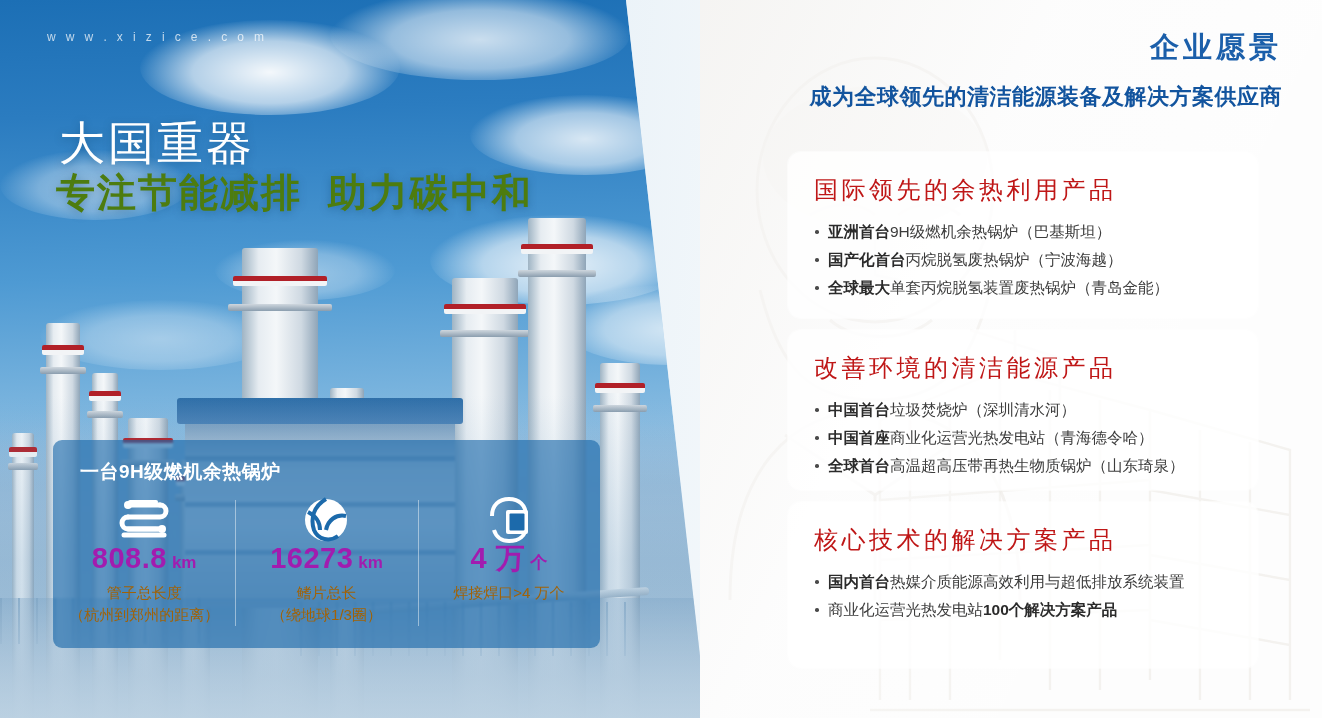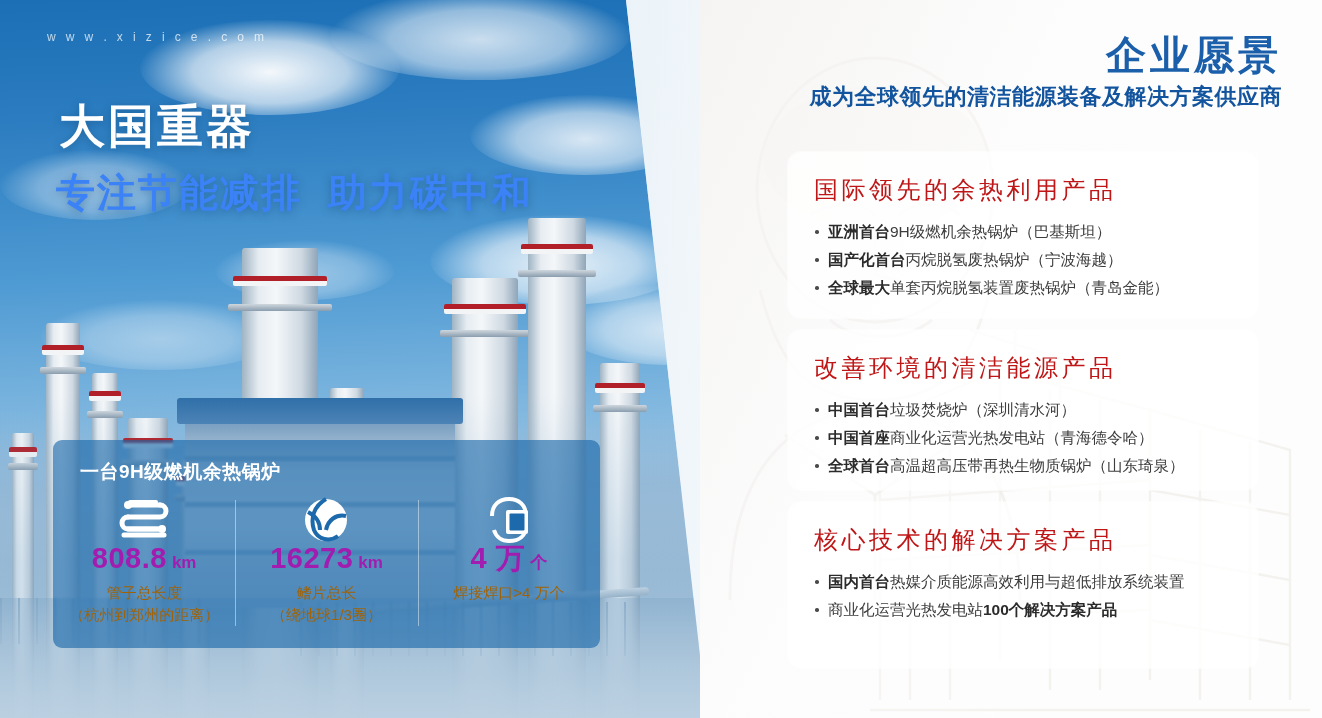--- a/index.html
+++ b/index.html
@@ -145,34 +145,34 @@
     left: 47px; top: 30px;
     font-size: 12px;
     letter-spacing: 3.4px;
     color: rgba(255,255,255,0.72);
     font-family: "Liberation Sans", sans-serif;
   }
 
   
   .headline {
     position: absolute;
-    left: 59px; top: 100px;
+    left: 59px; top: 117px;
     font-size: 46px;
-    font-weight: bold;
+    font-weight: normal;
     color: #ffffff;
     letter-spacing: 3px;
     line-height: 1.15;
     text-shadow: 0 2px 8px rgba(10,55,95,0.35);
   }
   .subhead {
     position: absolute;
     left: 56px; top: 170px;
     font-size: 39px;
     font-weight: bold;
-    color: #3b82f6;
+    color: #4d7c0f;
     letter-spacing: 2px;
     line-height: 1.2;
     text-shadow: 0 2px 8px rgba(10,55,95,0.35);
     white-space: pre;
   }
 
   
   .stats-panel {
     position: absolute;
     left: 53px; top: 440px;
@@ -272,21 +272,21 @@
   .rp-tex {
     position: absolute; inset: 0;
     background:
       linear-gradient(115deg, rgba(244,243,241,.9) 0%, rgba(252,252,252,.6) 38%, rgba(255,255,255,.2) 70%);
     pointer-events: none;
   }
 
   .vision-title {
     position: absolute;
     right: 40px; top: 28px;
-    font-size: 40px;
+    font-size: 29px;
     font-weight: bold;
     color: #1b5faa;
     letter-spacing: 4px;
   }
   .vision-sub {
     position: absolute;
     right: 40px; top: 82px;
     font-size: 22px;
     font-weight: bold;
     color: #12549e;

